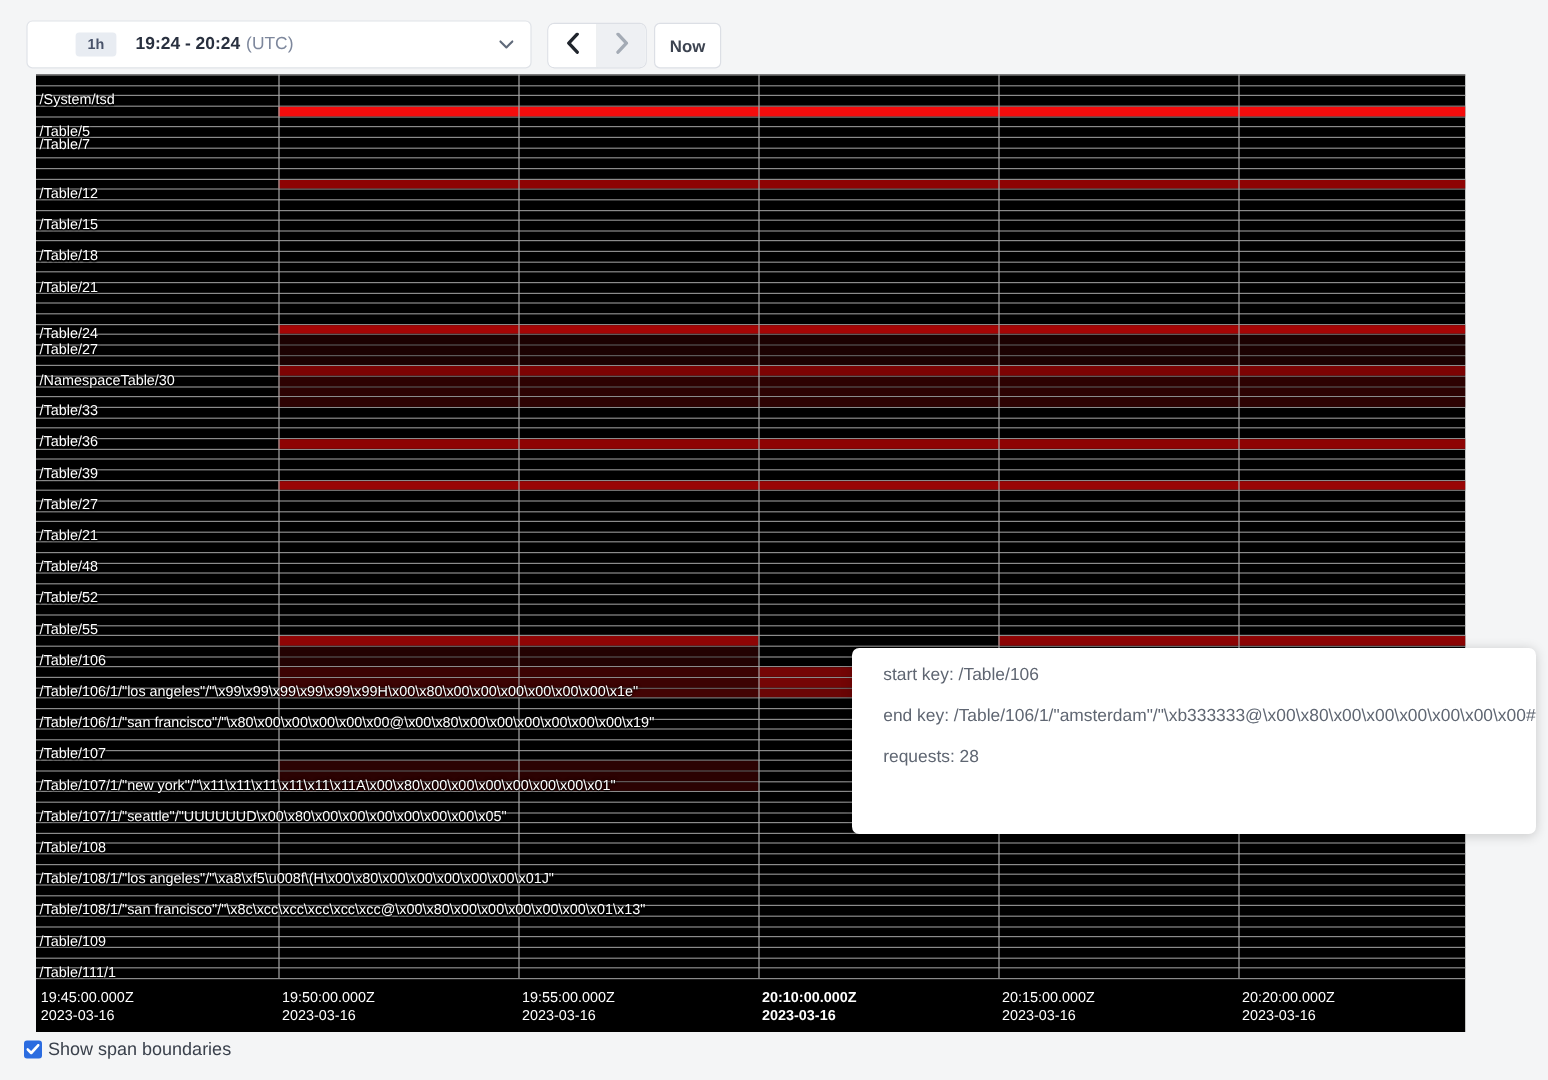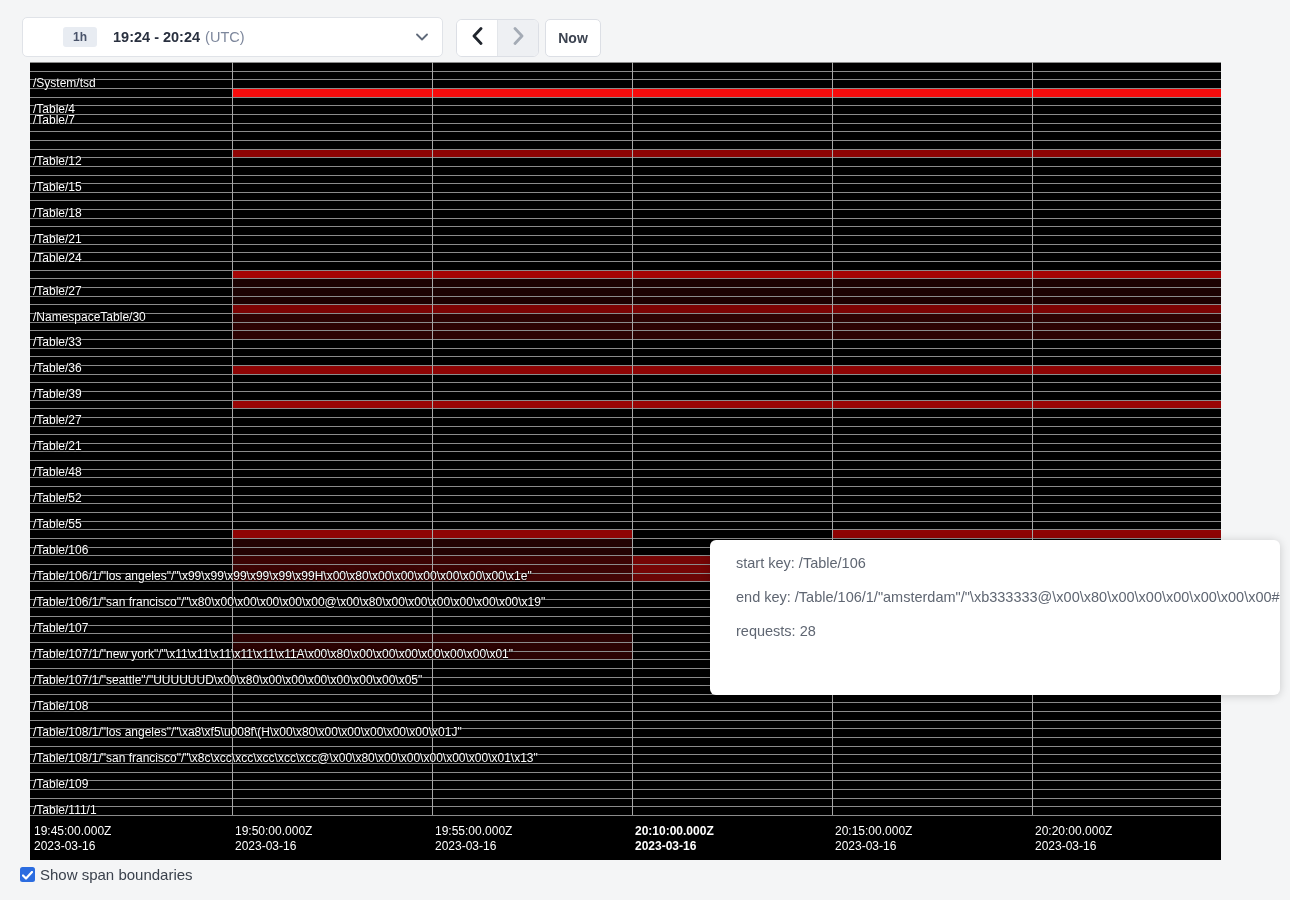--- a/index.html
+++ b/index.html
@@ -213,27 +213,27 @@
       <div class="band-segment" style="top: 581px; height: 8px; left: 202px; width: 400px; background: rgb(43, 2, 2);"></div>
       <div class="band-segment" style="top: 590px; height: 7px; left: 202px; width: 400px; background: rgb(43, 2, 2);"></div>
       <div class="gridline" style="left: 202px; background: rgb(166, 166, 166);"></div>
       <div class="gridline" style="left: 402px; background: rgb(166, 166, 166);"></div>
       <div class="gridline" style="left: 602px; background: rgb(166, 166, 166);"></div>
       <div class="gridline" style="left: 802px; background: rgb(166, 166, 166);"></div>
       <div class="gridline" style="left: 1002px; background: rgb(166, 166, 166);"></div>
     </div>
   <div id="labels-layer">
       <div class="row-label" style="top: 14.8104px;">/System/tsd</div>
-      <div class="row-label" style="top: 40.776px;">/Table/4</div>
+      <div class="row-label" style="top: 40.776px;">/Table/5</div>
       <div class="row-label" style="top: 52px;">/Table/7</div>
       <div class="row-label" style="top: 92.7072px;">/Table/12</div>
       <div class="row-label" style="top: 118.673px;">/Table/15</div>
       <div class="row-label" style="top: 144.638px;">/Table/18</div>
       <div class="row-label" style="top: 170.604px;">/Table/21</div>
-      <div class="row-label" style="top: 190px;">/Table/24</div>
+      <div class="row-label" style="top: 210px;">/Table/24</div>
       <div class="row-label" style="top: 222.535px;">/Table/27</div>
       <div class="row-label" style="top: 248.501px;">/NamespaceTable/30</div>
       <div class="row-label" style="top: 274.466px;">/Table/33</div>
       <div class="row-label" style="top: 300.432px;">/Table/36</div>
       <div class="row-label" style="top: 326.398px;">/Table/39</div>
       <div class="row-label" style="top: 352.363px;">/Table/27</div>
       <div class="row-label" style="top: 378.329px;">/Table/21</div>
       <div class="row-label" style="top: 404.294px;">/Table/48</div>
       <div class="row-label" style="top: 430.26px;">/Table/52</div>
       <div class="row-label" style="top: 456.226px;">/Table/55</div>

